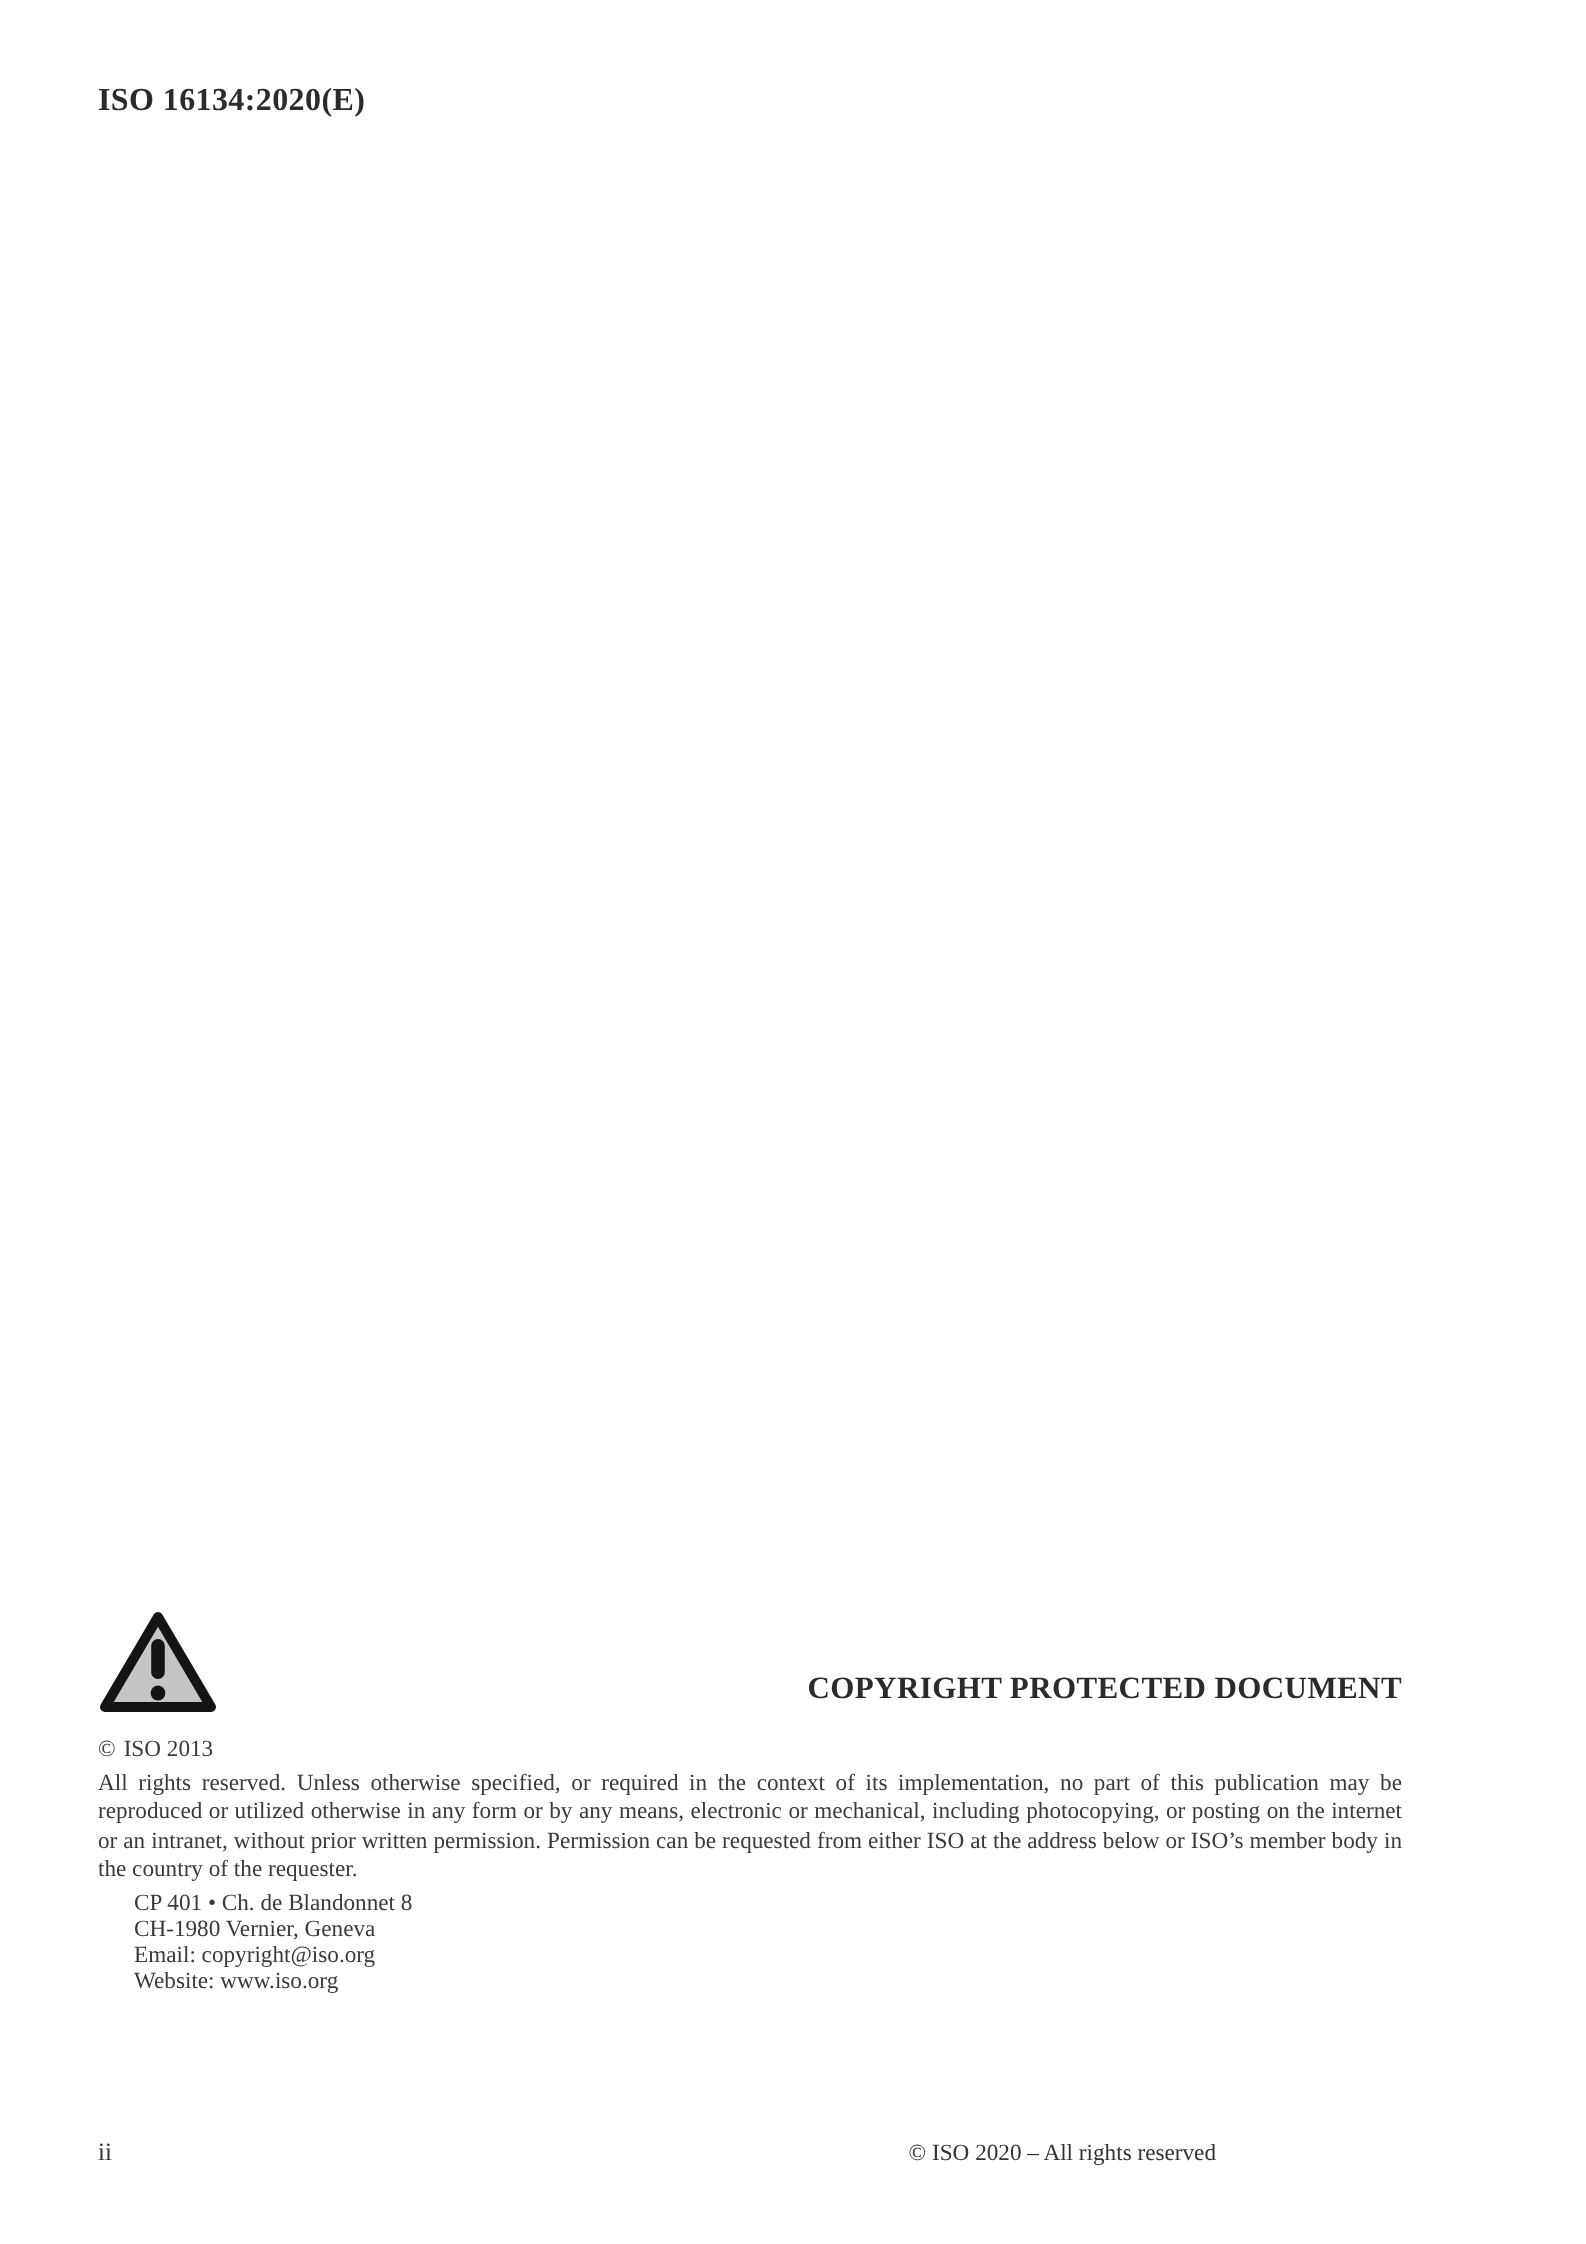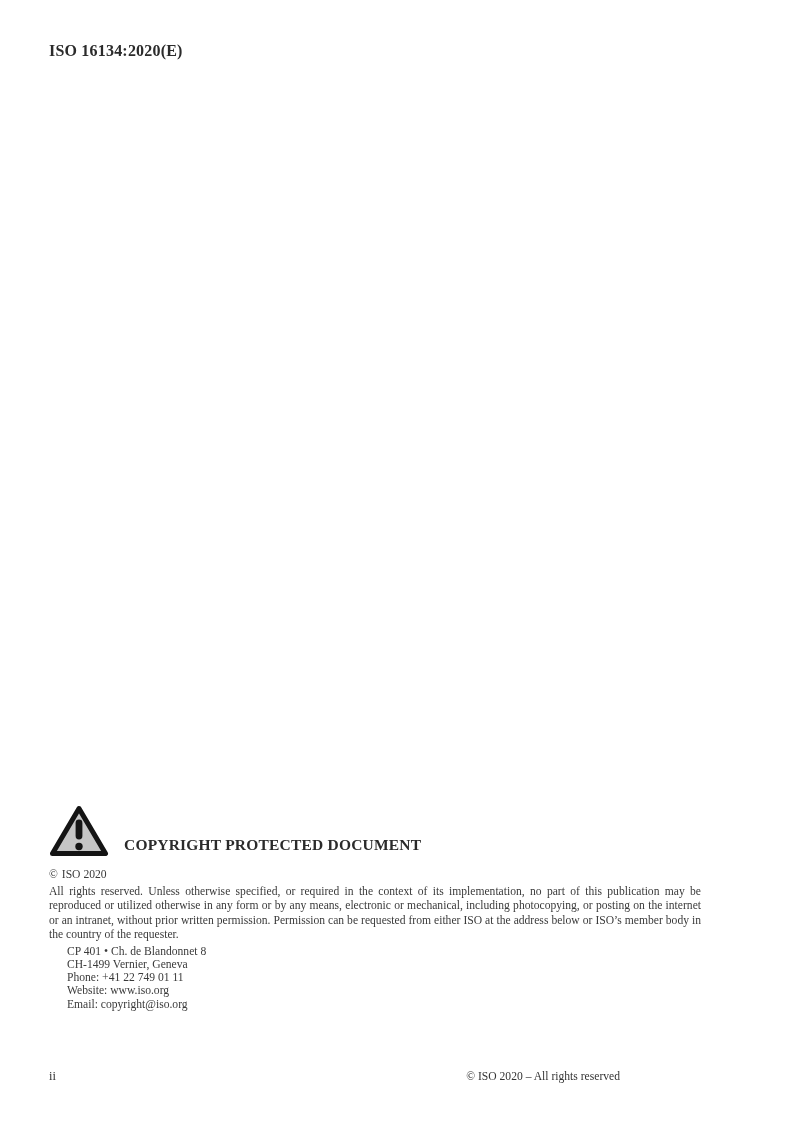--- a/index.html
+++ b/index.html
@@ -27,20 +27,21 @@
   }
   .copyright-block {
     position: absolute;
     left: 49px;
     top: 805px;
     width: 652px;
   }
   .cpd-row {
     display: flex;
     align-items: flex-end;
+    justify-content: space-between;
   }
   .warning-icon {
     width: 60px;
     height: 52px;
     flex: 0 0 auto;
   }
   .cpd-title {
     font-size: 15.5px;
     font-weight: bold;
     color: #2b2b2b;
@@ -77,21 +78,21 @@
   .footer-page-num {
     position: absolute;
     left: 49px;
     top: 1069px;
     font-size: 12.5px;
     color: #333333;
     text-align: center;
   }
   .footer-copyright {
     position: absolute;
-    right: 93px;
+    right: 105px;
     top: 1070px;
     font-size: 11.6px;
     color: #333333;
   }
 </style>
 </head>
 <body>
 
 <div class="page">
 
@@ -102,31 +103,30 @@
     <div class="cpd-row">
       <svg class="warning-icon" viewBox="0 0 60 52" aria-hidden="true">
         <path d="M30 3.5 L56.5 48.5 L3.5 48.5 Z" fill="#c5c5c5" stroke="#141414" stroke-width="5" stroke-linejoin="round"></path>
         <rect x="26.6" y="14.5" width="6.8" height="20" rx="3.4" fill="#141414"></rect>
         <circle cx="30" cy="41.5" r="3.7" fill="#141414"></circle>
       </svg>
       <div class="cpd-title">COPYRIGHT PROTECTED DOCUMENT</div>
     </div>
 
     <div class="copyright-line">
-      <span class="c-sym">©</span><span>ISO 2020</span>
+      <span class="c-sym">©</span><span>ISO 2013</span>
     </div>
 
     <div class="copyright-body">All rights reserved. Unless otherwise specified, or required in the context of its implementation, no part of this publication may be reproduced or utilized otherwise in any form or by any means, electronic or mechanical, including photocopying, or posting on the internet or an intranet, without prior written permission. Permission can be requested from either ISO at the address below or ISO’s member body in the country of the requester.</div>
 
     <div class="address-block">
       <div>CP 401 • Ch. de Blandonnet 8</div>
-      <div>CH-1499 Vernier, Geneva</div>
-      <div>Phone: +41 22 749 01 11</div>
+      <div>CH-1980 Vernier, Geneva</div>
+      <div>Email: copyright@iso.org</div>
       <div>Website: www.iso.org</div>
-      <div>Email: copyright@iso.org</div>
     </div>
 
 
   </div>
 
   <div class="footer-page-num">ii</div>
 
   <div class="footer-copyright">© ISO 2020 – All rights reserved</div>
 
 </div>

